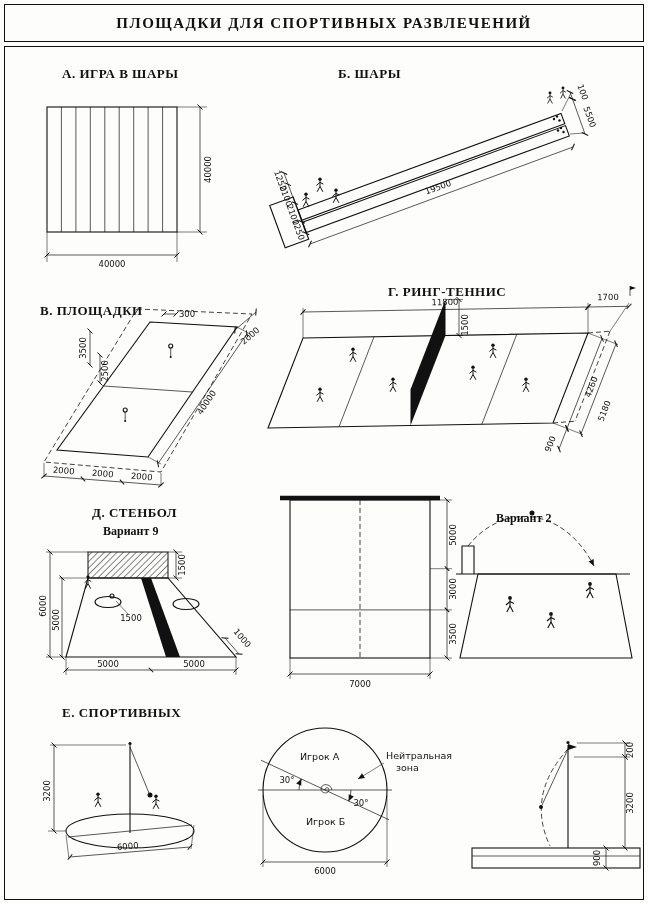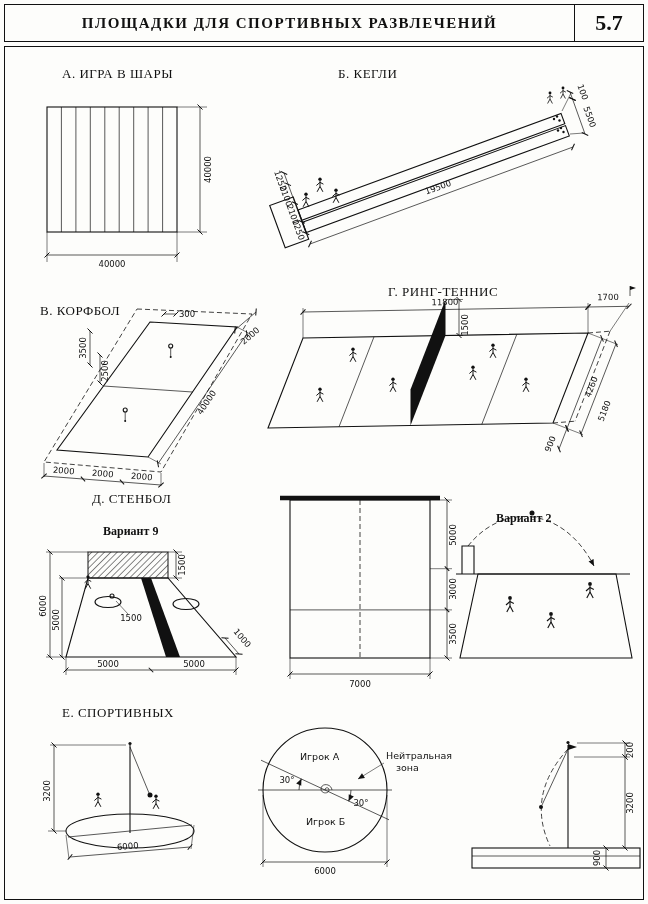--- a/index.html
+++ b/index.html
@@ -4,21 +4,21 @@
 <style>
   html,body{margin:0;padding:0;background:#e8e8e4;}
   .page{position:relative;width:648px;height:904px;background:#fdfdfb;margin:0 auto;
         font-family:"Liberation Serif",serif;color:#111;overflow:hidden;}
   .hdr{position:absolute;left:4px;top:4px;right:4px;height:36px;border:1.6px solid #111;display:flex;}
   .hdr-title{flex:1;display:flex;align-items:center;justify-content:center;
              font-weight:bold;font-size:15px;letter-spacing:1.5px;}
   .hdr-num{width:68px;border-left:1.6px solid #111;display:flex;align-items:center;justify-content:center;
            font-weight:bold;font-size:22px;}
   .frame{position:absolute;left:4px;top:46px;right:4px;bottom:4px;border:1.6px solid #111;}
-  .sec-label{position:absolute;font-weight:normal;font-size:13px;letter-spacing:.5px;white-space:nowrap;}
+  .sec-label{position:absolute;font-weight:bold;font-size:13px;letter-spacing:.5px;white-space:nowrap;}
   .var-label{position:absolute;font-weight:bold;font-size:12px;white-space:nowrap;}
   svg{position:absolute;overflow:visible;}
   .s{stroke:#111;fill:none;stroke-width:1.1;}
   .thin{stroke:#111;fill:none;stroke-width:0.7;}
   .thick{stroke:#111;stroke-width:4.5;}
   .ext{stroke:#111;stroke-width:0.55;fill:none;}
   .dim{stroke:#111;stroke-width:0.7;fill:none;marker-start:url(#tick);marker-end:url(#tick);}
   .tick{stroke:#111;stroke-width:1;}
   .dash{stroke:#111;fill:none;stroke-width:0.8;stroke-dasharray:5 3;}
   .fillb{fill:#111;stroke:none;}
@@ -47,29 +47,28 @@
         <line x1="0" y1="-8.5" x2="-4" y2="-5"></line>
         <line x1="0" y1="-8.5" x2="3.8" y2="-6.5"></line>
         <line x1="0" y1="-4" x2="-3.2" y2="2"></line>
         <line x1="0" y1="-4" x2="3.2" y2="2"></line>
       </g>
     </defs>
   </svg>
 
   <div class="hdr">
     <div class="hdr-title">ПЛОЩАДКИ ДЛЯ СПОРТИВНЫХ РАЗВЛЕЧЕНИЙ</div>
-    <div class="hdr-num">5.7</div>
   </div>
   <div class="frame"></div>
 
   <div class="sec-label" style="left:62px;top:66px">А. ИГРА В ШАРЫ</div>
-  <div class="sec-label" style="left:338px;top:66px">Б. КЕГЛИ</div>
-  <div class="sec-label" style="left:40px;top:303px">В. КОРФБОЛ</div>
+  <div class="sec-label" style="left:338px;top:66px">Б. ШАРЫ</div>
+  <div class="sec-label" style="left:40px;top:303px">В. ПЛОЩАДКИ</div>
   <div class="sec-label" style="left:388px;top:284px">Г. РИНГ-ТЕННИС</div>
-  <div class="sec-label" style="left:92px;top:491px">Д. СТЕНБОЛ</div>
+  <div class="sec-label" style="left:92px;top:505px">Д. СТЕНБОЛ</div>
   <div class="var-label" style="left:103px;top:524px">Вариант 9</div>
   <div class="var-label" style="left:496px;top:511px">Вариант 2</div>
   <div class="sec-label" style="left:62px;top:705px">Е. СПОРТИВНЫХ</div>
 
   <svg style="left:30px;top:85px" width="200" height="185" viewBox="0 0 200 185">
     <g>
       <rect x="17" y="22" width="130" height="125" class="s" stroke-width="1.5"></rect>
       <line class="thin" x1="31.4" y1="22" x2="31.4" y2="147"></line>
       <line class="thin" x1="45.9" y1="22" x2="45.9" y2="147"></line>
       <line class="thin" x1="60.3" y1="22" x2="60.3" y2="147"></line>

